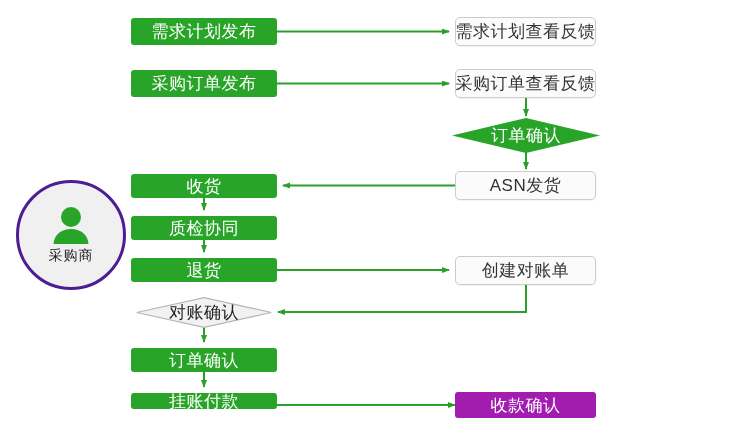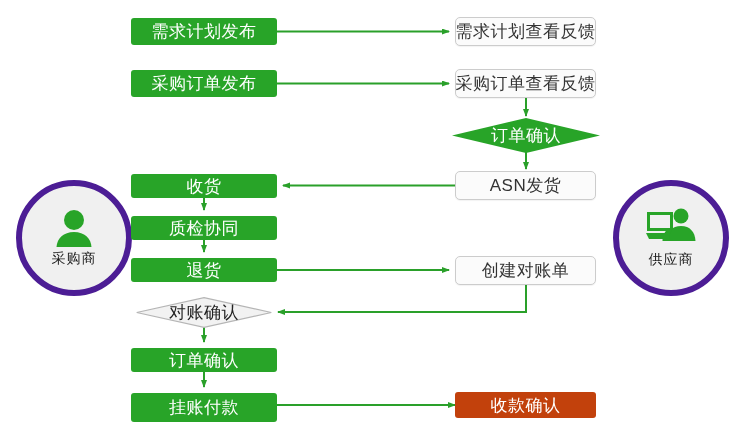--- a/index.html
+++ b/index.html
@@ -30,21 +30,21 @@
     line-height:1;
     letter-spacing:0.5px;
     white-space:nowrap;
   }
   .node.green{
     background:#28a428;
     color:#ffffff;
     border-radius:3px;
   }
   .node.red{
-    background:#c2410c;
+    background:#a21caf;
     color:#ffffff;
     border-radius:3px;
   }
   .node.gray{
     background:#fbfbfb;
     color:#333333;
     border:1px solid #cccccc;
     border-radius:5px;
     box-shadow:0 1px 1px rgba(0,0,0,0.05);
   }
@@ -68,21 +68,21 @@
   }
   .diamond.green .dlabel{color:#ffffff;}
   .diamond.gray .dlabel{color:#222222;}
 
   .actor{
     position:absolute;
     width:104px;
     height:104px;
     border-radius:50%;
     background:#f0f0f0;
-    border:6px solid #4c1d95;
+    border:3px solid #4c1d95;
     display:flex;
     flex-direction:column;
     align-items:center;
     justify-content:center;
   }
   .actor .glyph{
     display:block;
     line-height:0;
     margin-bottom:1px;
   }
@@ -123,34 +123,20 @@
   <div class="actor" style="left:16px; top:180px;">
     <span class="glyph">
       <svg width="40" height="38" viewBox="0 0 40 38" xmlns="http://www.w3.org/2000/svg">
         <circle cx="20" cy="11" r="10" fill="#28a428"></circle>
         <path d="M20,23 C9.5,23 3,29.5 2.5,38 L37.5,38 C37,29.5 30.5,23 20,23 Z" fill="#28a428"></path>
       </svg>
     </span>
     <span class="alabel">采购商</span>
   </div>
 
-  <div class="actor" style="left:613px; top:180px;">
-    <span class="glyph">
-      <svg width="50" height="40" viewBox="0 0 50 40" xmlns="http://www.w3.org/2000/svg">
-        <g fill="#28a428">
-          <path d="M1,4 L27,4 L27,23 L1,23 Z M4,7 L4,20 L24,20 L24,7 Z" fill="#28a428"></path>
-          <path d="M0,25 L30,25 L27,31 L3,31 Z"></path>
-          <circle cx="35" cy="8" r="7.5"></circle>
-          <path d="M35,18 C26,18 21,24 20.5,33 L49.5,33 C49,24 44,18 35,18 Z"></path>
-          <path d="M22,21 C18,24 16.5,29 16.5,33 L23,33 C23,28 24,24 26,21.5 Z"></path>
-        </g>
-      </svg>
-    </span>
-    <span class="alabel">供应商</span>
-  </div>
 
   <div class="node green" style="left:131px; top:18px; width:146px; height:27px;">
     <span>需求计划发布</span>
   </div>
   <div class="node gray" style="left:455px; top:17px; width:141px; height:29px;">
     <span>需求计划查看反馈</span>
   </div>
 
   <div class="node green" style="left:131px; top:70px; width:146px; height:27px;">
     <span>采购订单发布</span>
@@ -188,20 +174,20 @@
     <svg class="shape" viewBox="0 0 136 31" preserveAspectRatio="none" xmlns="http://www.w3.org/2000/svg">
       <polygon points="68,0.7 135.3,15.5 68,30.3 0.7,15.5" fill="#f2f2f2" stroke="#b5b5b5" stroke-width="1.2"></polygon>
     </svg>
     <span class="dlabel">对账确认</span>
   </div>
 
   <div class="node green" style="left:131px; top:348px; width:146px; height:24px;">
     <span>订单确认</span>
   </div>
 
-  <div class="node green" style="left:131px; top:393px; width:146px; height:29px;">
+  <div class="node green" style="left:131px; top:393px; width:146px; height:16px;">
     <span>挂账付款</span>
   </div>
   <div class="node red" style="left:455px; top:392px; width:141px; height:26px;">
     <span>收款确认</span>
   </div>
 
 </div>
 
 </body></html>

